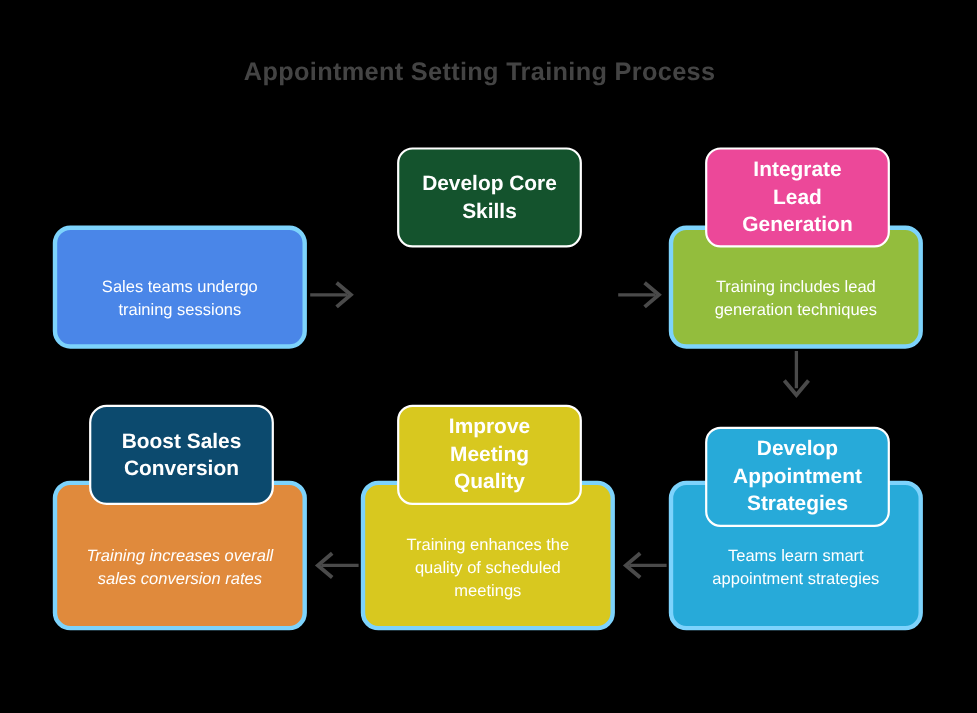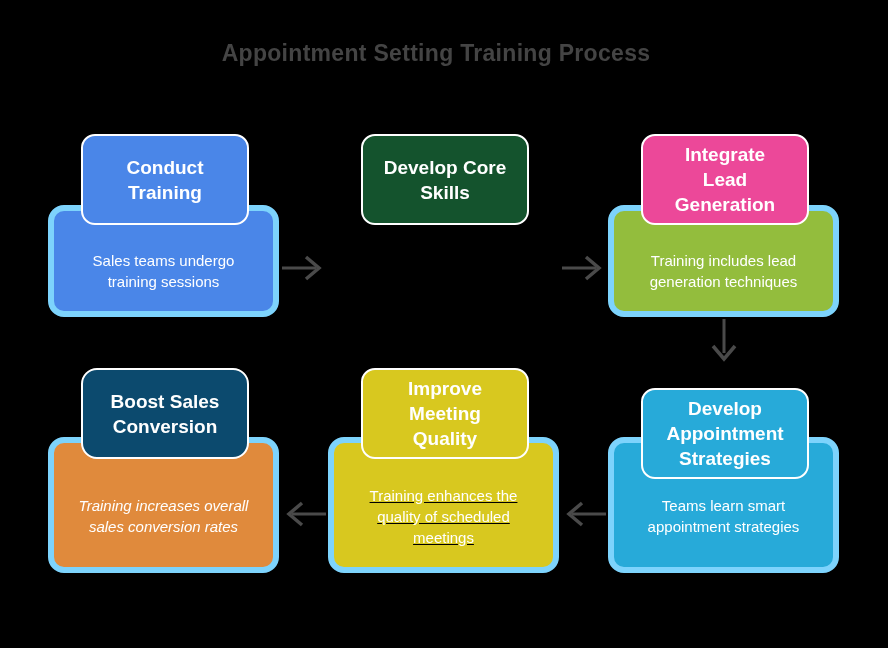--- a/index.html
+++ b/index.html
@@ -10,21 +10,21 @@
   }
   .stage {
     position: relative;
     width: 888px;
     height: 648px;
     background: #000000;
     overflow: hidden;
   }
   .diagram-title {
     position: absolute;
-    top: 40px;
+    top: 52px;
     left: 0;
     width: 872px;
     margin: 0;
     text-align: center;
     font-size: 23px;
     font-weight: 700;
     letter-spacing: 0.3px;
     color: #444444;
     white-space: pre-line;
   }
@@ -37,21 +37,21 @@
     pointer-events: none;
   }
   .card {
     position: absolute;
     width: 231px;
   }
   .card .card-body {
     position: absolute;
     left: 0;
     width: 231px;
-    border: 6px solid #7dd3fc;
+    border: 4px solid #7dd3fc;
     border-radius: 16px;
     box-sizing: border-box;
     display: flex;
     align-items: center;
     justify-content: center;
     text-align: center;
   }
   .card .card-header {
     position: absolute;
     left: 33px;
@@ -130,24 +130,20 @@
       <line class="arrow-line" x1="326" y1="514" x2="292" y2="514"></line>
       <polyline class="arrow-head" points="302,503 289,514 302,525"></polyline>
     </g>
   </svg>
 
   <div class="card row1 col1">
     <div class="card-body" style="background-color: rgb(74, 134, 232);">
       <p class="card-desc">Sales teams undergo
 training sessions</p>
     </div>
-    <div class="card-header" style="background-color: rgb(74, 134, 232);">
-      <p class="card-title">Conduct
-Training</p>
-    </div>
   </div>
 
   <div class="card row1 col2">
     <div class="card-header" style="background-color: #14532d;">
       <p class="card-title">Develop Core
 Skills</p>
     </div>
   </div>
 
   <div class="card row1 col3">
@@ -167,21 +163,21 @@
       <p class="card-desc">Training increases overall
 sales conversion rates</p>
     </div>
     <div class="card-header" style="background-color: #0c4a6e; border-radius: 16px;">
       <p class="card-title">Boost Sales
 Conversion</p>
     </div>
   </div>
 
   <div class="card row2 col2">
-    <div class="card-body" style="background-color: rgb(216, 200, 31); text-decoration: underline;">
+    <div class="card-body" style="background-color: rgb(216, 200, 31);">
       <p class="card-desc">Training enhances the
 quality of scheduled
 meetings</p>
     </div>
     <div class="card-header" style="background-color: rgb(216, 200, 31);">
       <p class="card-title">Improve
 Meeting
 Quality</p>
     </div>
   </div>

